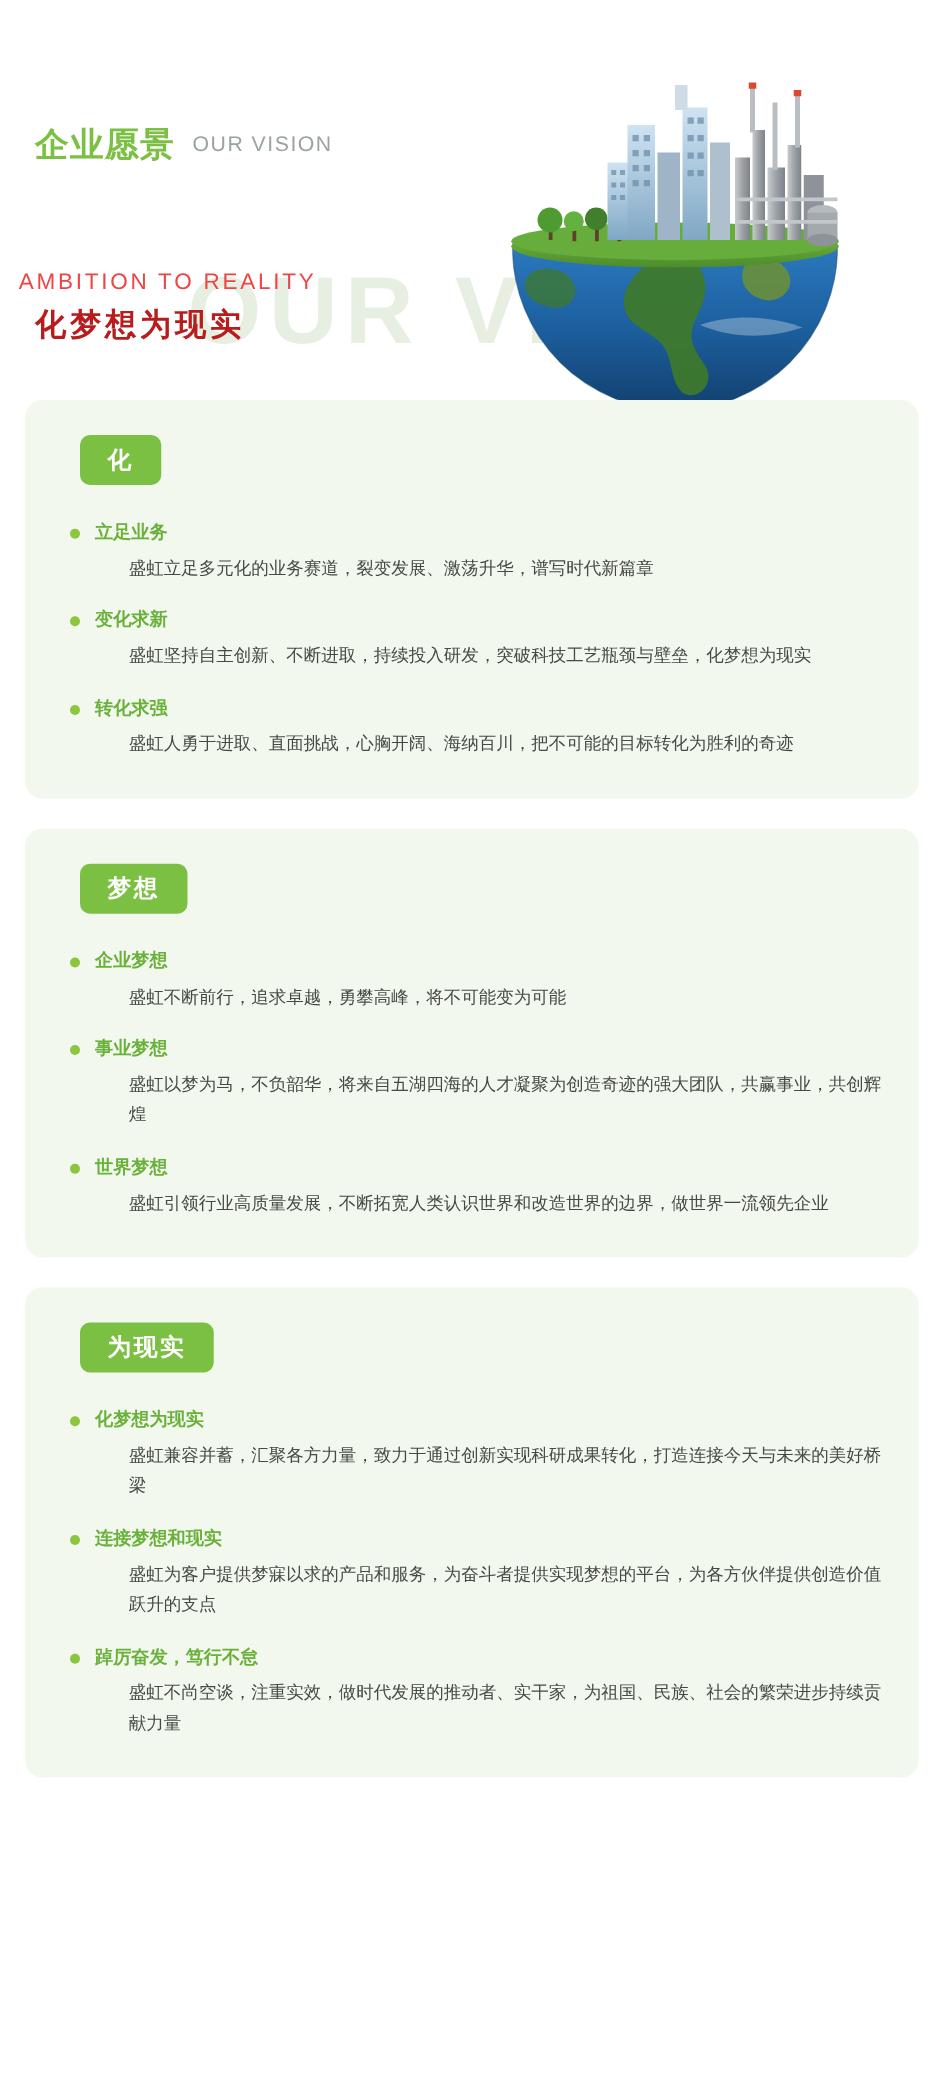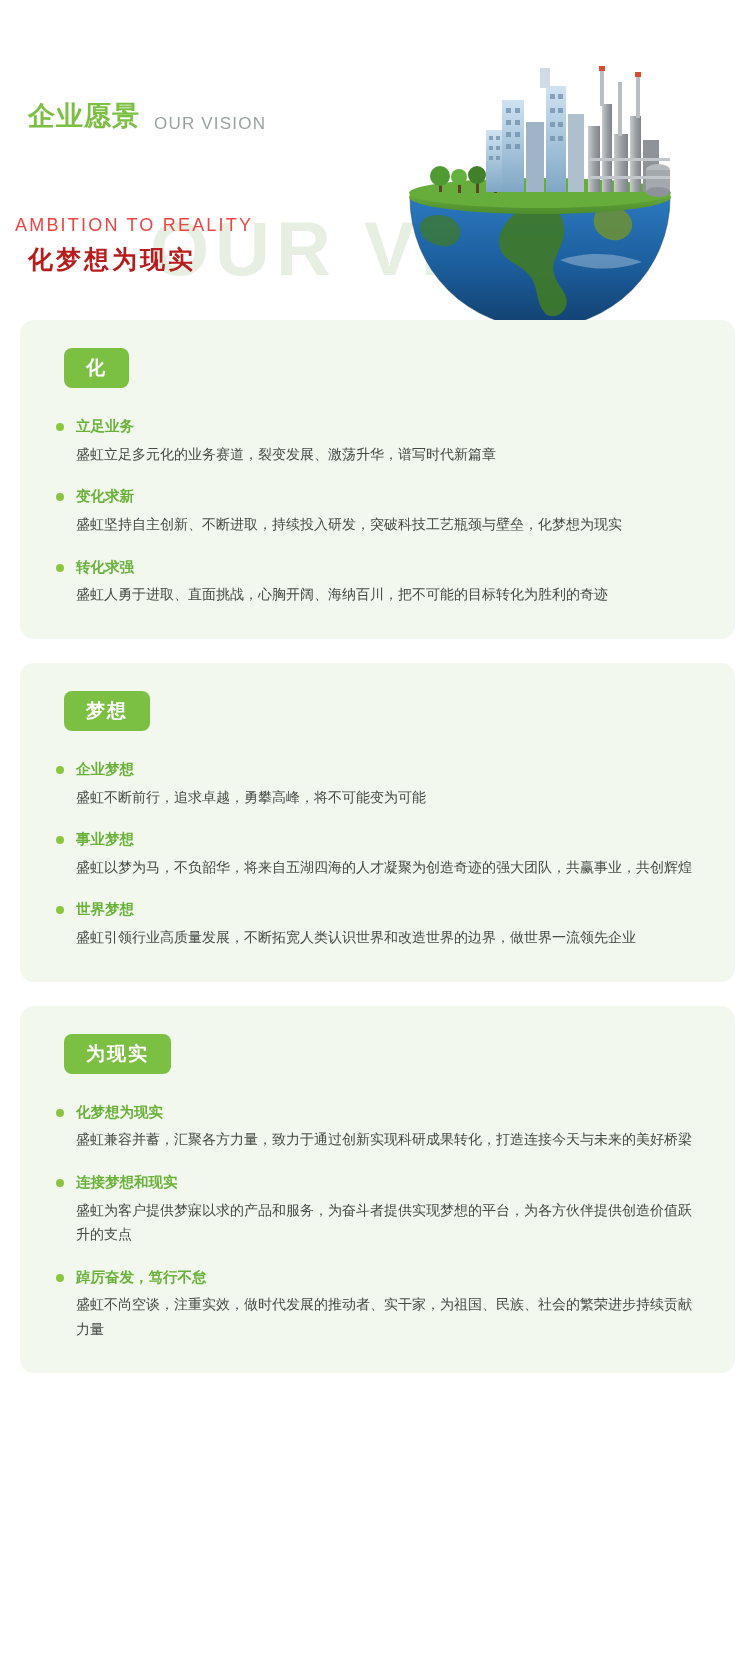--- a/index.html
+++ b/index.html
@@ -19,21 +19,21 @@
   .hero {
     position: relative;
     height: 320px;
     width: 755px;
   }
   .hero-title-row {
     position: absolute;
     left: 28px;
     top: 98px;
     display: flex;
-    align-items: flex-end;
+    align-items: center;
     gap: 14px;
   }
   .hero-title-cn {
     font-size: 27px;
     font-weight: bold;
     color: #7cc043;
     letter-spacing: 1px;
   }
   .hero-title-en {
     font-size: 17px;
@@ -122,20 +122,21 @@
     color: #6ab13a;
     line-height: 1.5;
     margin-bottom: 4px;
     margin-top: 12px;
   }
   .item-desc {
     font-size: 14px;
     color: #444b45;
     line-height: 1.75;
     max-width: 625px;
+    margin-left: 27px;
   }
 </style>
 </head>
 <body>
 
 <div class="hero">
 
   <div class="hero-watermark">OUR VISION</div>
 
   <div class="hero-title-row">

